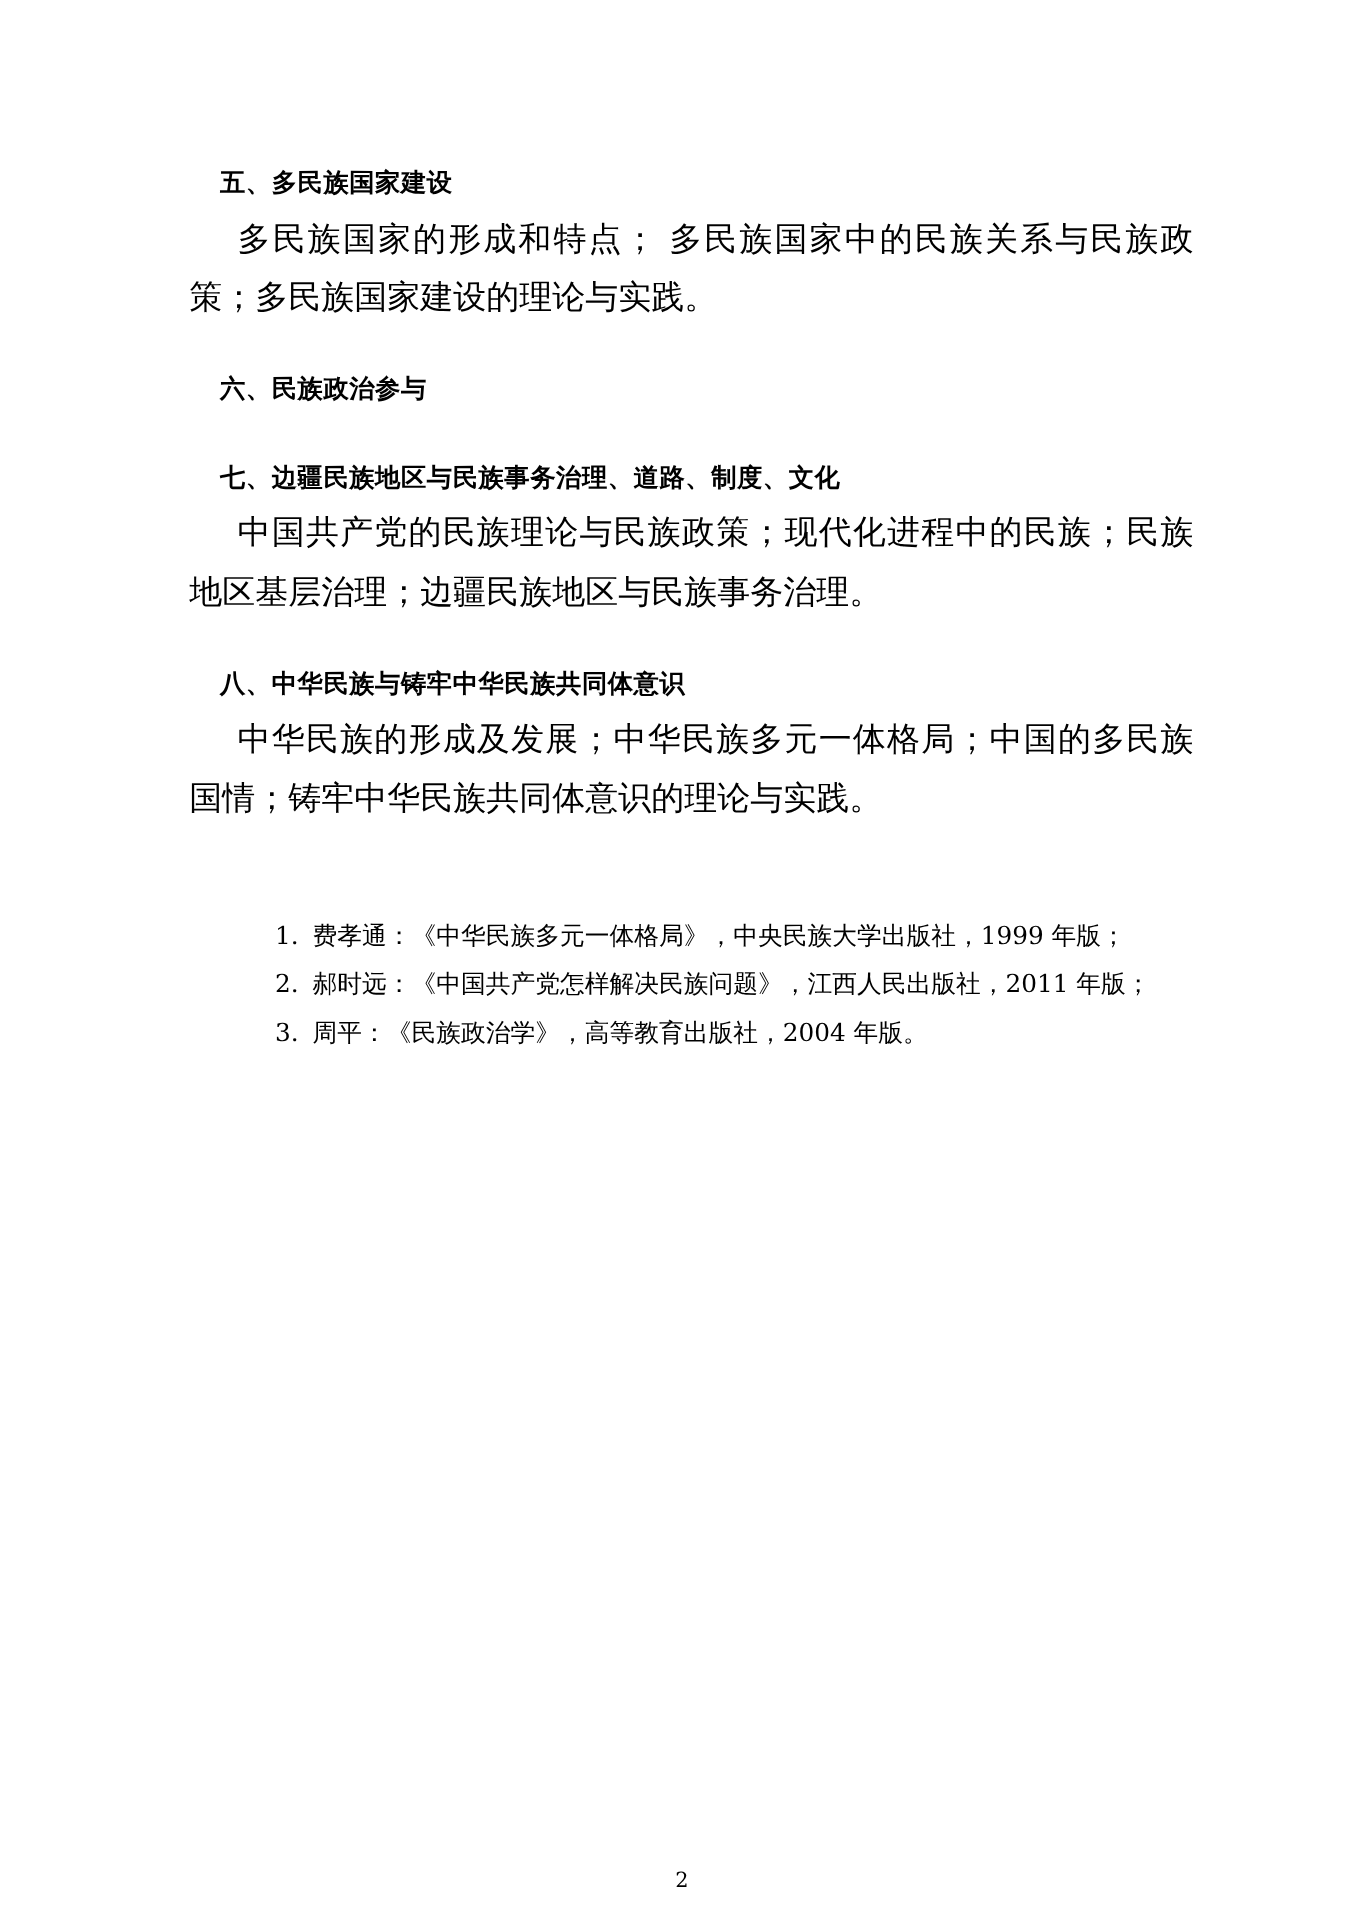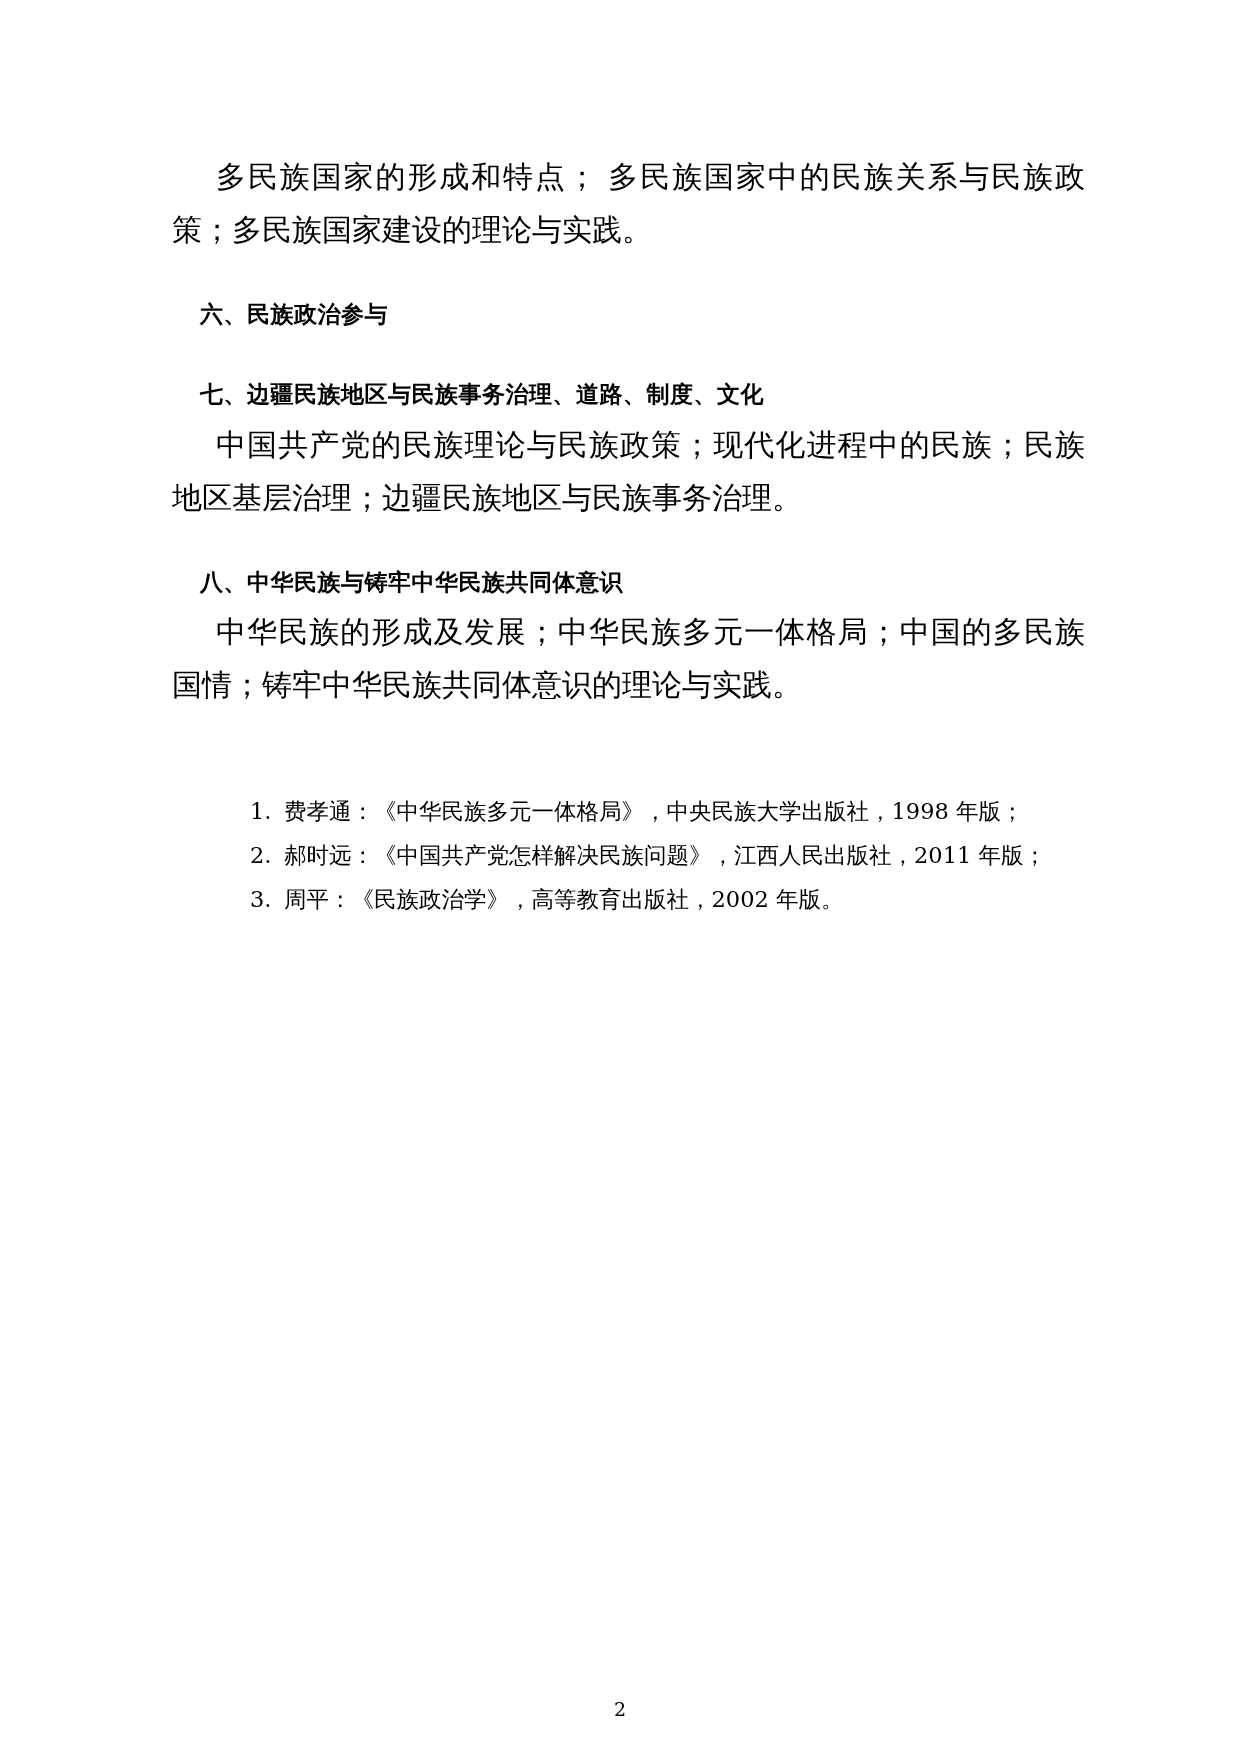--- a/index.html
+++ b/index.html
@@ -79,20 +79,21 @@
     font-size: 19px;
     font-family: "DejaVu Serif", "Liberation Serif", serif;
   }
 </style>
 </head>
 <body>
 
 <div class="page">
 
   <div class="section">
+    <div class="heading">五、多民族国家建设</div>
     <p class="body-text">多民族国家的形成和特点；  多民族国家中的民族关系与民族政策；多民族国家建设的理论与实践。</p>
   </div>
 
   <div class="gap-lg"></div>
 
   <div class="section">
     <div class="heading">六、民族政治参与</div>
   </div>
 
   <div class="gap-lg"></div>
@@ -108,28 +109,28 @@
     <div class="heading">八、中华民族与铸牢中华民族共同体意识</div>
     <p class="body-text">中华民族的形成及发展；中华民族多元一体格局；中国的多民族国情；铸牢中华民族共同体意识的理论与实践。</p>
   </div>
 
   <div style="height:78px"></div>
 
   <div class="section">
     <ul class="refs-list">
       <li>
         <span class="num">1.</span>
-        <span class="txt">费孝通：《中华民族多元一体格局》，中央民族大学出版社，1998 年版；</span>
+        <span class="txt">费孝通：《中华民族多元一体格局》，中央民族大学出版社，1999 年版；</span>
       </li>
       <li>
         <span class="num">2.</span>
         <span class="txt">郝时远：《中国共产党怎样解决民族问题》，江西人民出版社，2011 年版；</span>
       </li>
       <li>
         <span class="num">3.</span>
-        <span class="txt">周平：《民族政治学》，高等教育出版社，2002 年版。</span>
+        <span class="txt">周平：《民族政治学》，高等教育出版社，2004 年版。</span>
       </li>
     </ul>
   </div>
 
   <div class="page-number">2</div>
 
 </div>
 
 </body></html>

